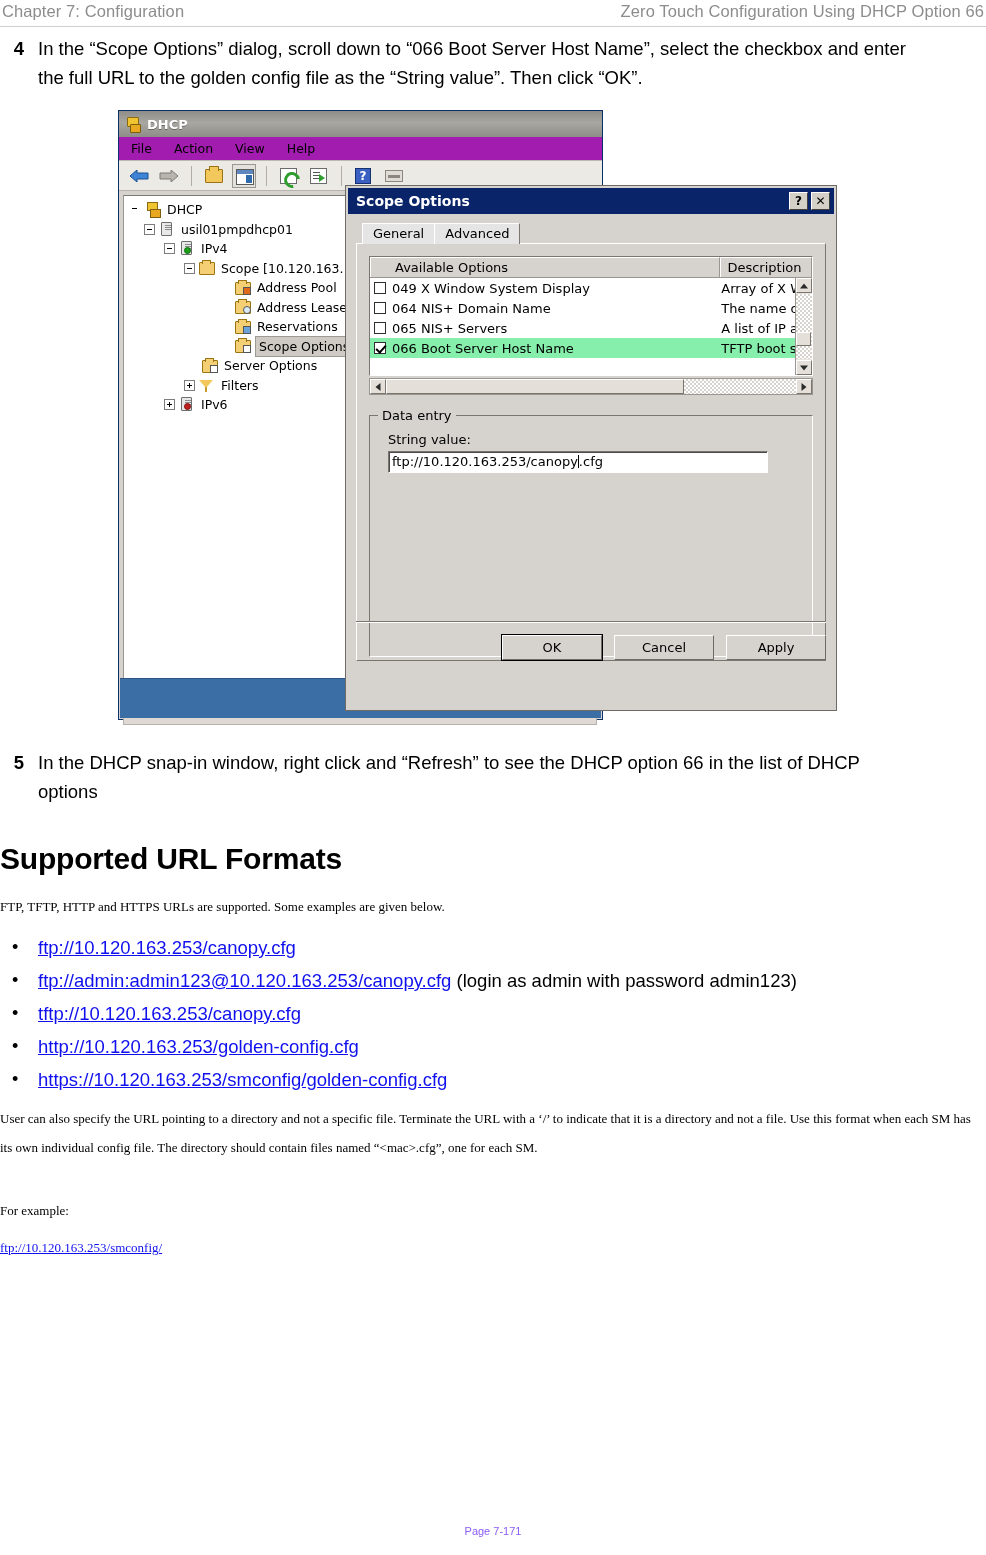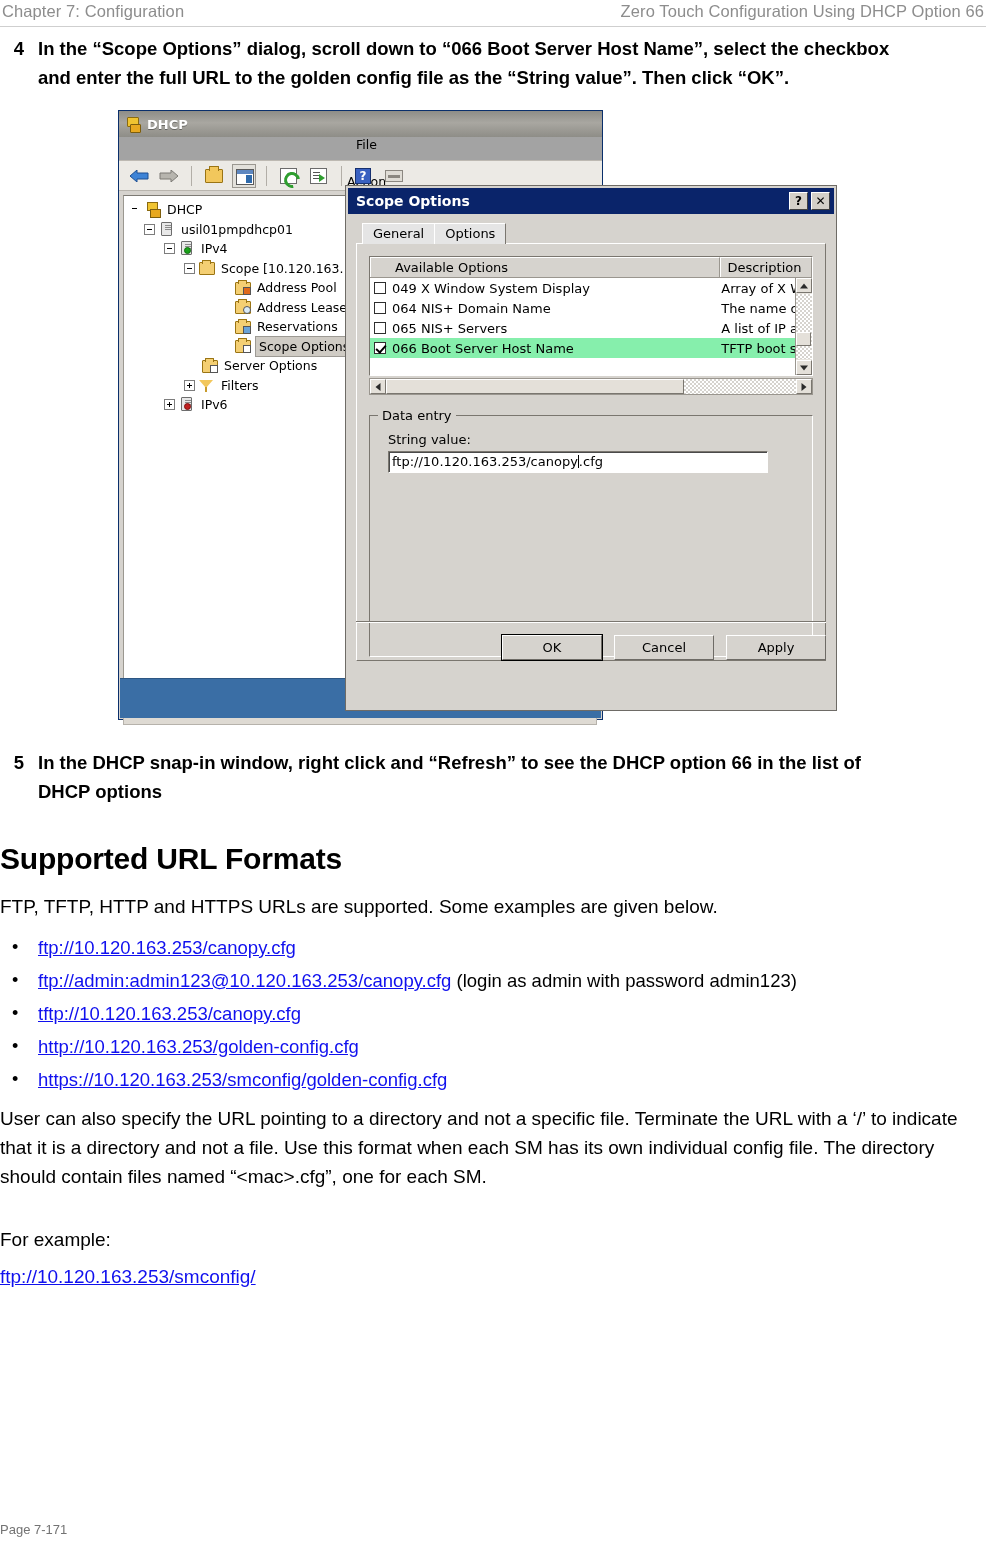--- a/index.html
+++ b/index.html
@@ -54,39 +54,39 @@
     text-align: right;
     padding-right: 14px;
     font-weight: bold;
     font-size: 18.5px;
     line-height: 29px;
   }
   .step .body {
     font-size: 18.5px;
     line-height: 29px;
     max-width: 868px;
-    font-weight: bold;
   }
 
   .figure {
     margin: 18px 0 0 118px;
   }
 
   .h1 {
     font-size: 30px;
     font-weight: bold;
     letter-spacing: -0.2px;
     margin: 36px 0 16px 0;
     line-height: 34px;
   }
 
   p.body-text {
-    font-size: 19px;
+    font-size: 13px;
     line-height: 29px;
     margin: 8px 0 10px 0;
+    font-family: Liberation Serif, serif;
   }
   p.body-text.tight { margin-bottom: 2px; }
 
   ul.url-list {
     list-style: none;
     margin: 4px 0 6px 0;
     padding: 0;
   }
   ul.url-list li {
     position: relative;
@@ -107,22 +107,23 @@
     text-decoration: underline;
   }
   .note-after { color: #000; }
 
   .spacer-sm { height: 16px; }
   .spacer-md { height: 28px; }
 
   .page-footer {
     position: absolute;
     bottom: 18px; left: 0; right: 0;
-    color: #737373;
-    font-size: 13px;
+    text-align: center;
+    color: #8b5cf6;
+    font-size: 11px;
   }
 
   
   .shot {
     position: relative;
     width: 728px;
     height: 610px;
     font-family: "DejaVu Sans", sans-serif;
   }
 
@@ -167,29 +168,28 @@
     content: "";
     position: absolute; left: 5px; top: 8px;
     width: 9px; height: 7px;
     background: #e8a920;
     border: 1px solid #7d5e0d;
     border-radius: 1px;
   }
 
   .mmc-menubar {
     height: 24px;
-    background: #a3a3a3;
+    background: #a21caf;
     border-bottom: 1px solid #bdb9b2;
     display: flex;
     align-items: center;
     padding-left: 12px;
     gap: 22px;
     font-size: 12.5px;
     color: #000;
-    flex-direction: column;
   }
   .mmc-toolbar {
     height: 30px;
     background: #eceae5;
     border-bottom: 1px solid #b8b4ad;
     display: flex;
     align-items: center;
     padding-left: 8px;
     gap: 6px;
   }
@@ -914,21 +914,21 @@
           <span class="t">Scope Options</span>
           <span class="btns">
             <span class="titlebtn">?</span>
             <span class="titlebtn">✕</span>
           </span>
         </div>
 
         <div class="dlg-body">
           <div class="tabs">
             <span class="tab active">General</span>
-            <span class="tab">Options</span>
+            <span class="tab">Advanced</span>
           </div>
 
           <div class="tabpage">
 
             <div class="lv">
               <div class="lv-head">
                 <span class="col c1">Available Options</span>
                 <span class="col c2">Description</span>
               </div>
               <div class="lv-rows">

